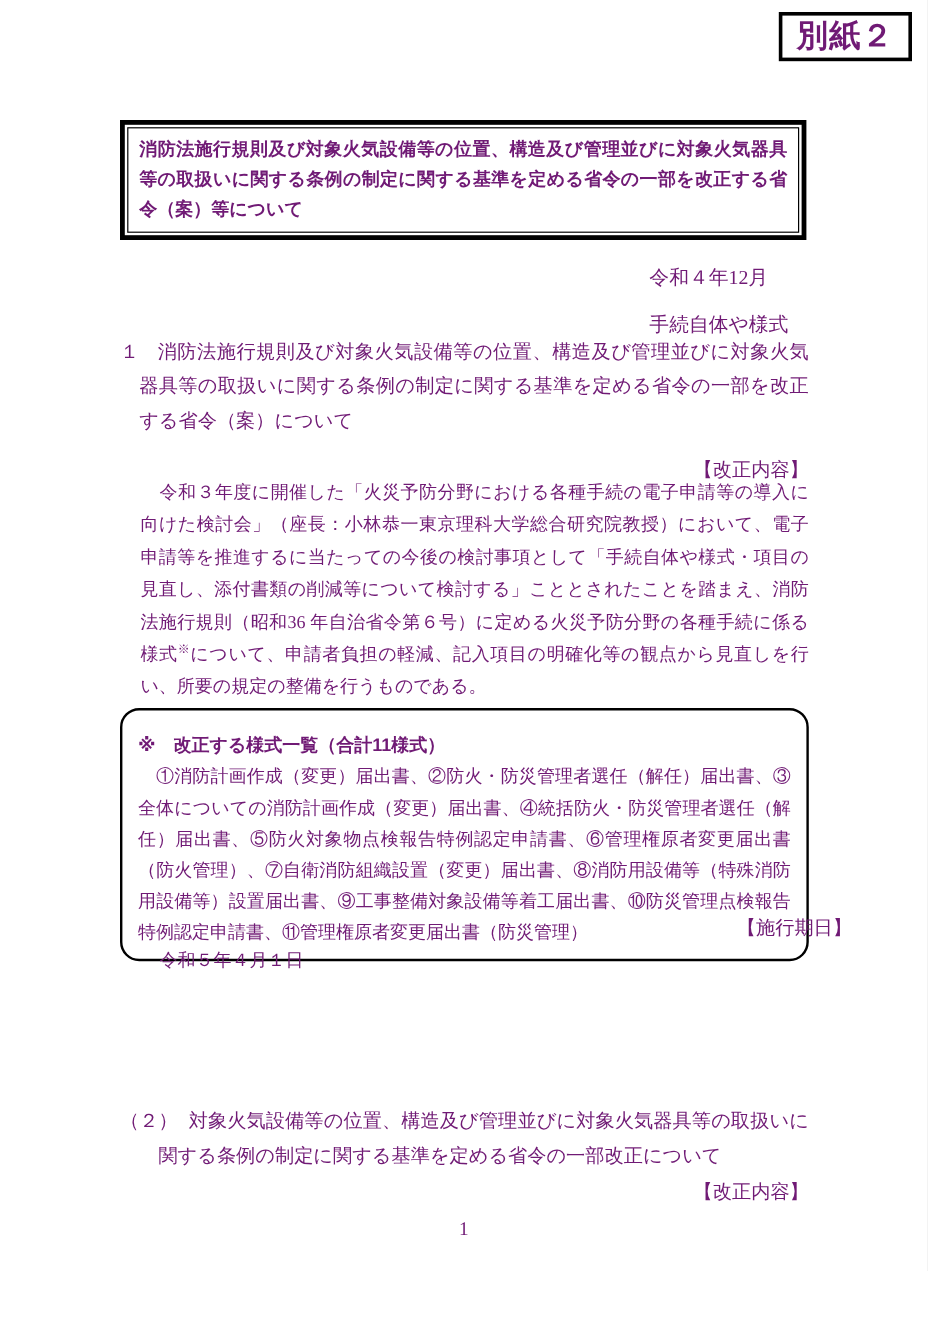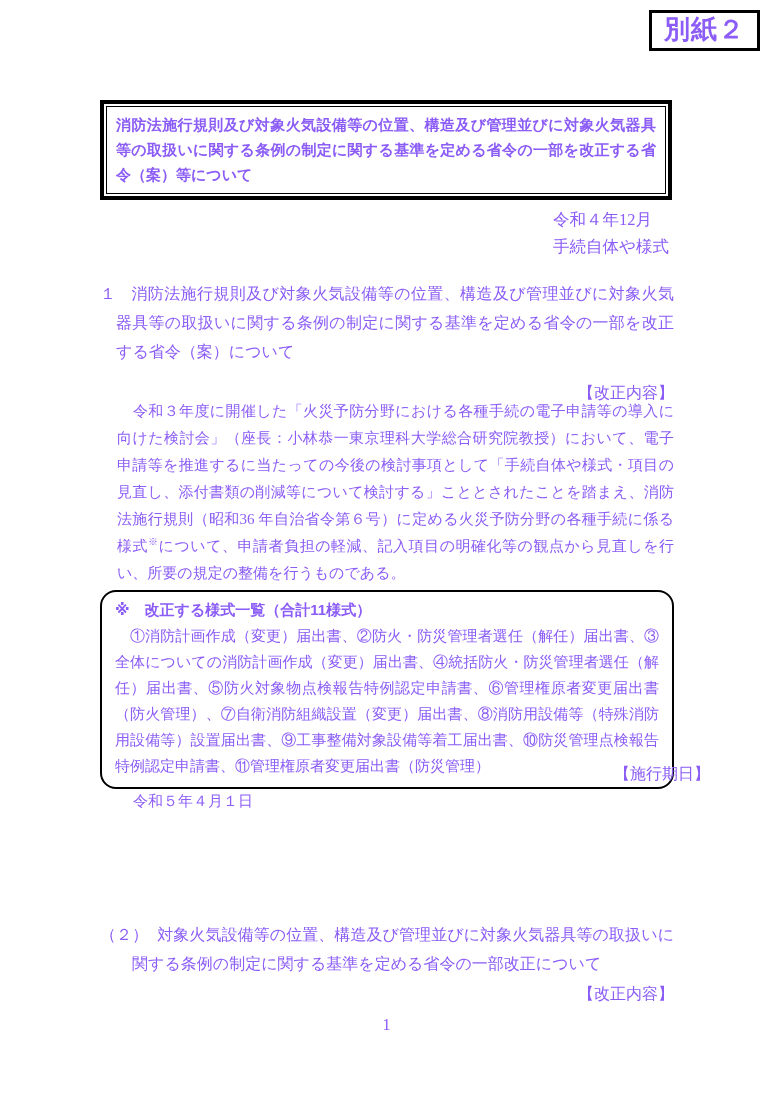--- a/index.html
+++ b/index.html
@@ -1,21 +1,21 @@
 <!DOCTYPE html>
 <html lang="ja"><head>
 <meta charset="utf-8">
 <style>
   html, body { margin: 0; padding: 0; background: #e8e8e8; }
   .page {
     position: relative;
     width: 773px;
     height: 1102px;
     background: #ffffff;
-    color: #8b5cf6;
+    color: #701a75;
     overflow: hidden;
     font-family: "Liberation Serif", "DejaVu Serif", serif;
   }
   .sans { font-family: "Liberation Sans", "DejaVu Sans", sans-serif; }
 
   
   .attachment-box {
     position: absolute;
     top: 10px;
     right: 13px;
@@ -52,21 +52,21 @@
 
   
   .date-block {
     position: absolute;
     top: 206px;
     right: 104px;
     font-size: 16.5px;
     line-height: 27px;
     text-align: left;
   }
-  .date-block p { margin: 0; font-family: Liberation Serif, serif; }
+  .date-block p { margin: 12px; font-family: Liberation Serif, serif; }
 
   .abs { position: absolute; left: 100px; width: 574px; box-sizing: border-box; }
 
   .sec1-heading {
     top: 279px;
     font-size: 16px;
     line-height: 29px;
     padding-left: 16px;
     text-indent: -16px;
     text-align: justify;
@@ -110,21 +110,21 @@
     font-size: 10px;
     vertical-align: super;
     line-height: 0;
   }
 
   
   .forms-box {
     top: 590px;
     border: 2px solid #000;
     border-radius: 16px;
-    padding: 5px 13px 8px 13px;
+    padding: 17px 13px 8px 13px;
     background: #fff;
   }
   .forms-header {
     font-size: 15px;
     font-weight: bold;
     line-height: 26px;
     margin: 0;
   }
   .forms-list {
     font-size: 15px;

